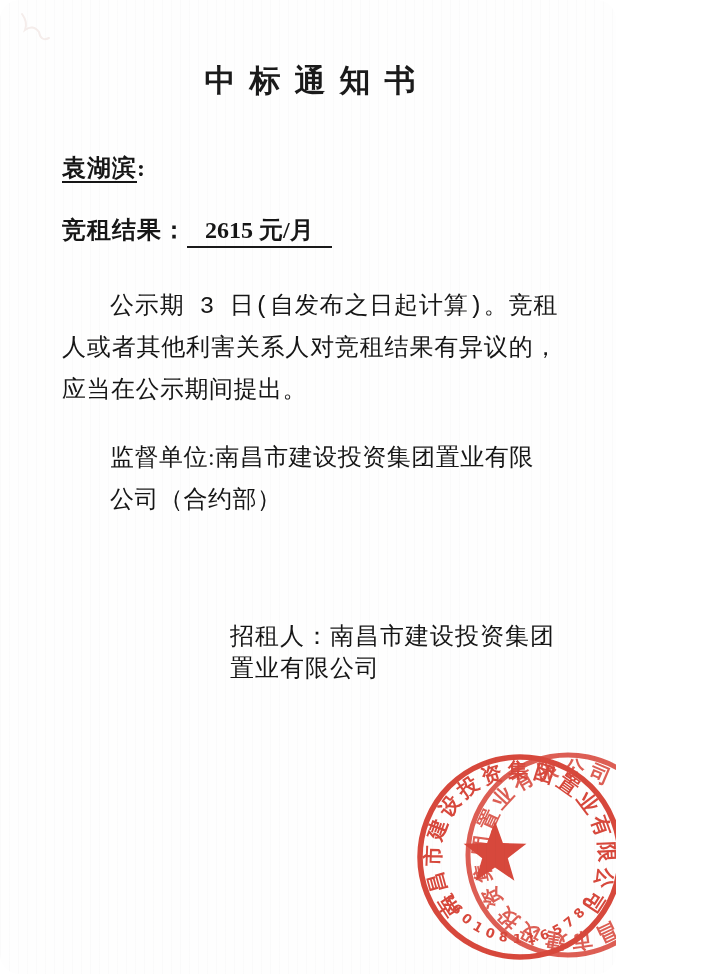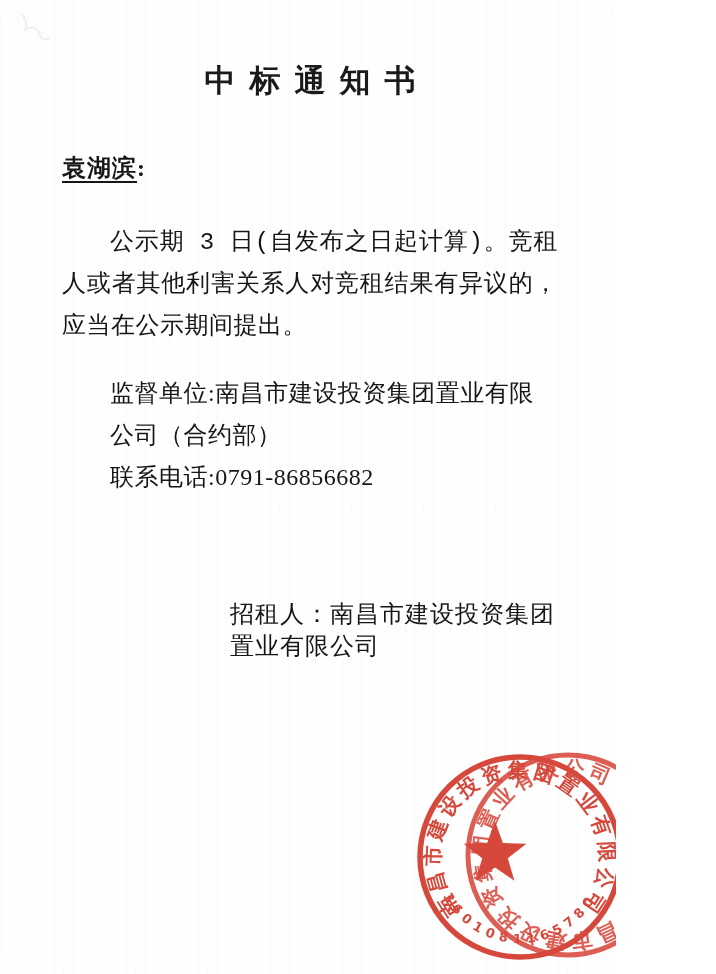--- a/index.html
+++ b/index.html
@@ -81,20 +81,21 @@
     text-indent: 2em;
     text-align: justify;
     letter-spacing: 0.5px;
     font-family: Liberation Mono, monospace;
   }
   .indent-line {
     font-size: 24px;
     line-height: 42px;
     padding-left: 2em;
     letter-spacing: 0.5px;
+    margin-top: 8px;
   }
 
   .signature-line {
     margin-top: 100px;
     margin-left: 168px;
     font-size: 24px;
     letter-spacing: 1px;
   }
 
   .seal {
@@ -123,25 +124,25 @@
     <path d="M8 10 q6 8 3 16 q8 -6 14 2 q2 10 10 6" fill="none" stroke="#ecdcd8" stroke-width="2" stroke-linecap="round"></path>
   </svg>
 
   <div class="content">
 
     <h1 class="doc-title">中标通知书</h1>
 
     <div class="addressee"><span class="name">袁湖滨</span><span>:</span></div>
 
 
+    <div class="result-line"><span class="label">竞租结果：</span><span class="value">2615 元/月</span></div>
 
     <p class="publicity-para">公示期 3 日(自发布之日起计算)。竞租人或者其他利害关系人对竞租结果有异议的，应当在公示期间提出。</p>
 
     <div class="indent-line">监督单位:南昌市建设投资集团置业有限公司（合约部）</div>
-    <div class="indent-line">联系电话:0791-86856682</div>
 
     <div class="signature-line"><span>招租人：</span><span>南昌市建设投资集团置业有限公司</span></div>
 
   </div>
 
   <svg class="seal" width="286" height="240" viewBox="0 0 286 240">
     <defs>
       <path id="arcTop" d="M 59,169.3 A 80,80 0 1 1 185,169.3" fill="none"></path>
       <path id="arcBottom" d="M 47.5,163 A 86,86 0 0 0 196.5,163" fill="none"></path>
     </defs>

